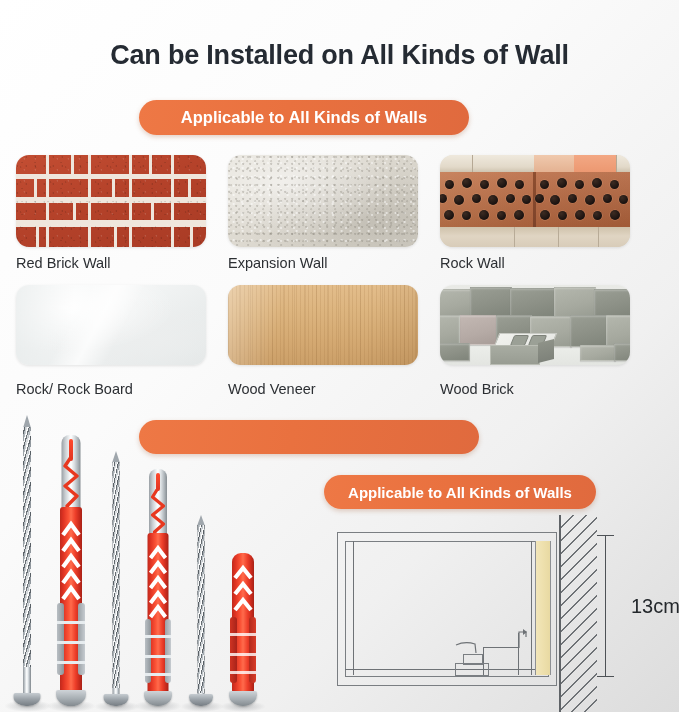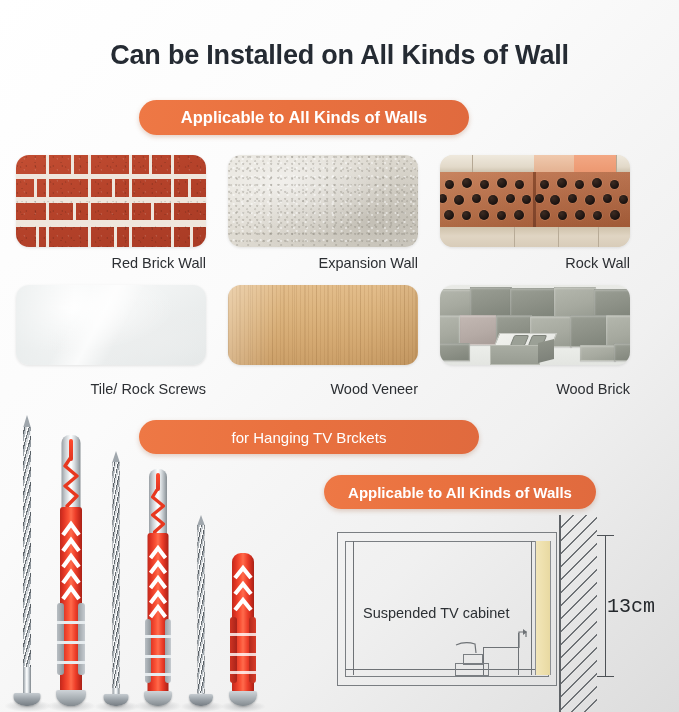--- a/index.html
+++ b/index.html
@@ -64,21 +64,21 @@
 
   
   .swatch {
     position: absolute;
     border-radius: 13px;
     overflow: hidden;
     box-shadow: 0 1px 3px rgba(0,0,0,0.10);
   }
   .swatch-label {
     position: absolute;
-    text-align: right;
+    text-align: left;
     font-size: 14.5px;
     color: #2c2f33;
     white-space: nowrap;
   }
 
   
   .redbrick {
     background:
       repeating-linear-gradient(0deg,
         rgba(255,255,255,0) 0px, rgba(255,255,255,0) 20px,
@@ -448,21 +448,21 @@
     <div class="tile" style="left:28px;width:46px;"></div>
     <div class="tile" style="left:74px;width:44px;"></div>
     <div class="tile" style="left:118px;width:40px;"></div>
   </div>
 </div>
 <div class="swatch-label" style="left:440px; top:255px; width:190px;">Rock Wall</div>
 
 <div class="swatch tileboard" style="left:16px; top:285px; width:190px; height:80px;">
   <div class="sheen"></div>
 </div>
-<div class="swatch-label" style="left:16px; top:381px; width:190px;">Tile/ Rock Screws</div>
+<div class="swatch-label" style="left:16px; top:381px; width:190px;">Rock/ Rock Board</div>
 
 <div class="swatch wood" style="left:228px; top:285px; width:190px; height:80px;">
   <div class="sheen"></div>
 </div>
 <div class="swatch-label" style="left:228px; top:381px; width:190px;">Wood Veneer</div>
 
 <div class="swatch foam" style="left:440px; top:285px; width:190px; height:80px;">
   <div class="foam-floor"></div>
 
   <div class="fblock light" style="left:-4px; top:4px;  width:34px; height:26px;"></div>
@@ -482,21 +482,20 @@
 
   <div class="foam-front-top" style="left:56px; top:48px; width:56px; height:14px; transform:skewX(-22deg);"></div>
   <div class="foam-hole" style="left:72px; top:50px; width:13px; height:9px; transform:skewX(-22deg);"></div>
   <div class="foam-hole" style="left:90px; top:50px; width:13px; height:9px; transform:skewX(-22deg);"></div>
   <div class="foam-front-face" style="left:50px; top:60px; width:48px; height:18px;"></div>
   <div class="foam-front-side" style="left:98px; top:56px; width:16px; height:20px; transform:skewY(-14deg);"></div>
 </div>
 <div class="swatch-label" style="left:440px; top:381px; width:190px;">Wood Brick</div>
 
 <div class="pill" id="pill-screws">
-  <span class="light"> for Hanging TV Brckets</span>
 </div>
 
 <div class="pill" id="pill-walls-bottom">
   <span>Applicable to All Kinds of Walls</span>
 </div>
 
 <div class="screw-stage">
 
   <div class="screw" style="left:10px; top:10px; width:34px; height:297px;">
     <div class="shadow-ellipse" style="left:-6px; bottom:0px; width:48px; height:12px;"></div>
@@ -617,19 +616,18 @@
     <path d="M6 21 L6 5 L13 5 L13 10" fill="none" stroke="#6e7276" stroke-width="1.2"></path>
     <path d="M10 2 L14 5 L10 8 Z" fill="#6e7276"></path>
   </svg>
 
   <div class="cab-outline" style="left:140px; top:148px; width:32px; height:11px;"></div>
   <div class="cab-outline" style="left:148px; top:139px; width:18px; height:9px;"></div>
   <svg style="position:absolute;left:140px;top:126px;" width="34" height="16" viewBox="0 0 34 16">
     <path d="M1 4 Q10 0 20 3 L21 12" fill="none" stroke="#6e7276" stroke-width="1.2"></path>
   </svg>
 
-  <div class="diag-text" style="left:48px; top:90px;">Suspended TV cabinet</div>
 
   <div class="dim-line" style="left:290px; top:20px; height:142px;"></div>
   <div class="dim-cap" style="left:282px; top:20px; width:17px;"></div>
   <div class="dim-cap" style="left:282px; top:161px; width:17px;"></div>
-  <div class="dim-label" style="left:292px; top:80px;font-family:Liberation Mono, monospace;">13cm</div>
+  <div class="dim-label" style="left:316px; top:80px;">13cm</div>
 </div>
 
 </body></html>

